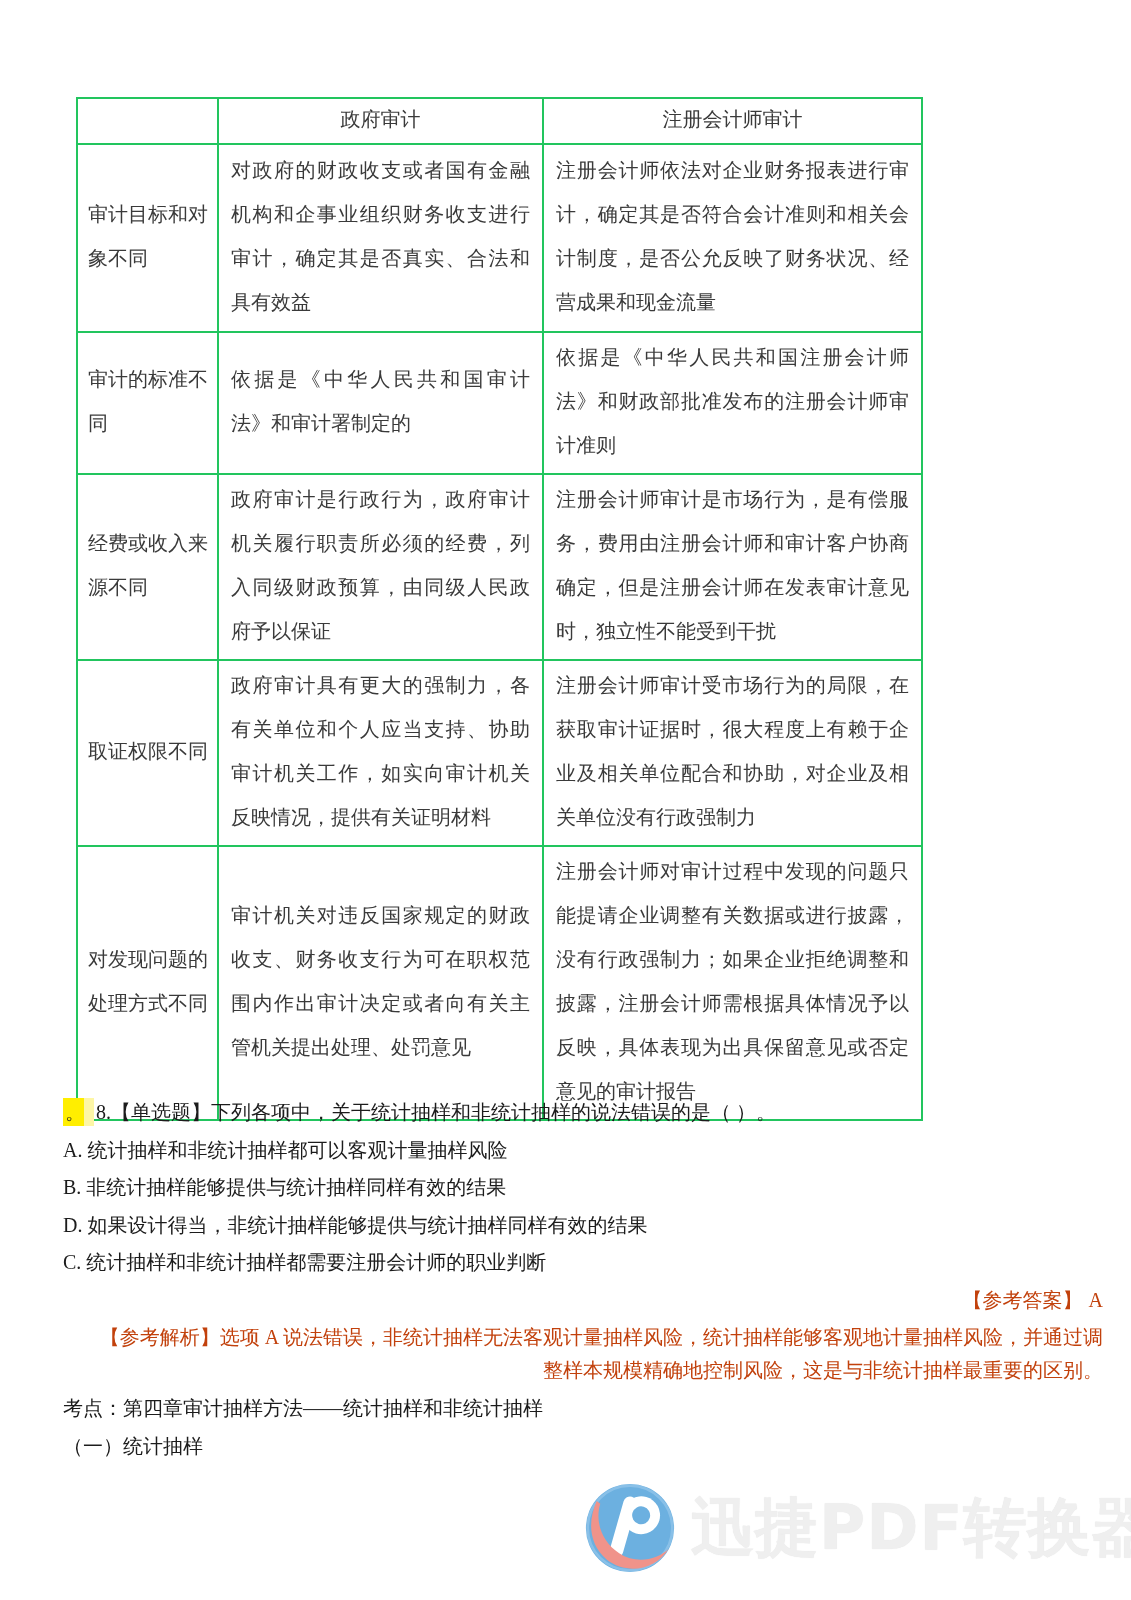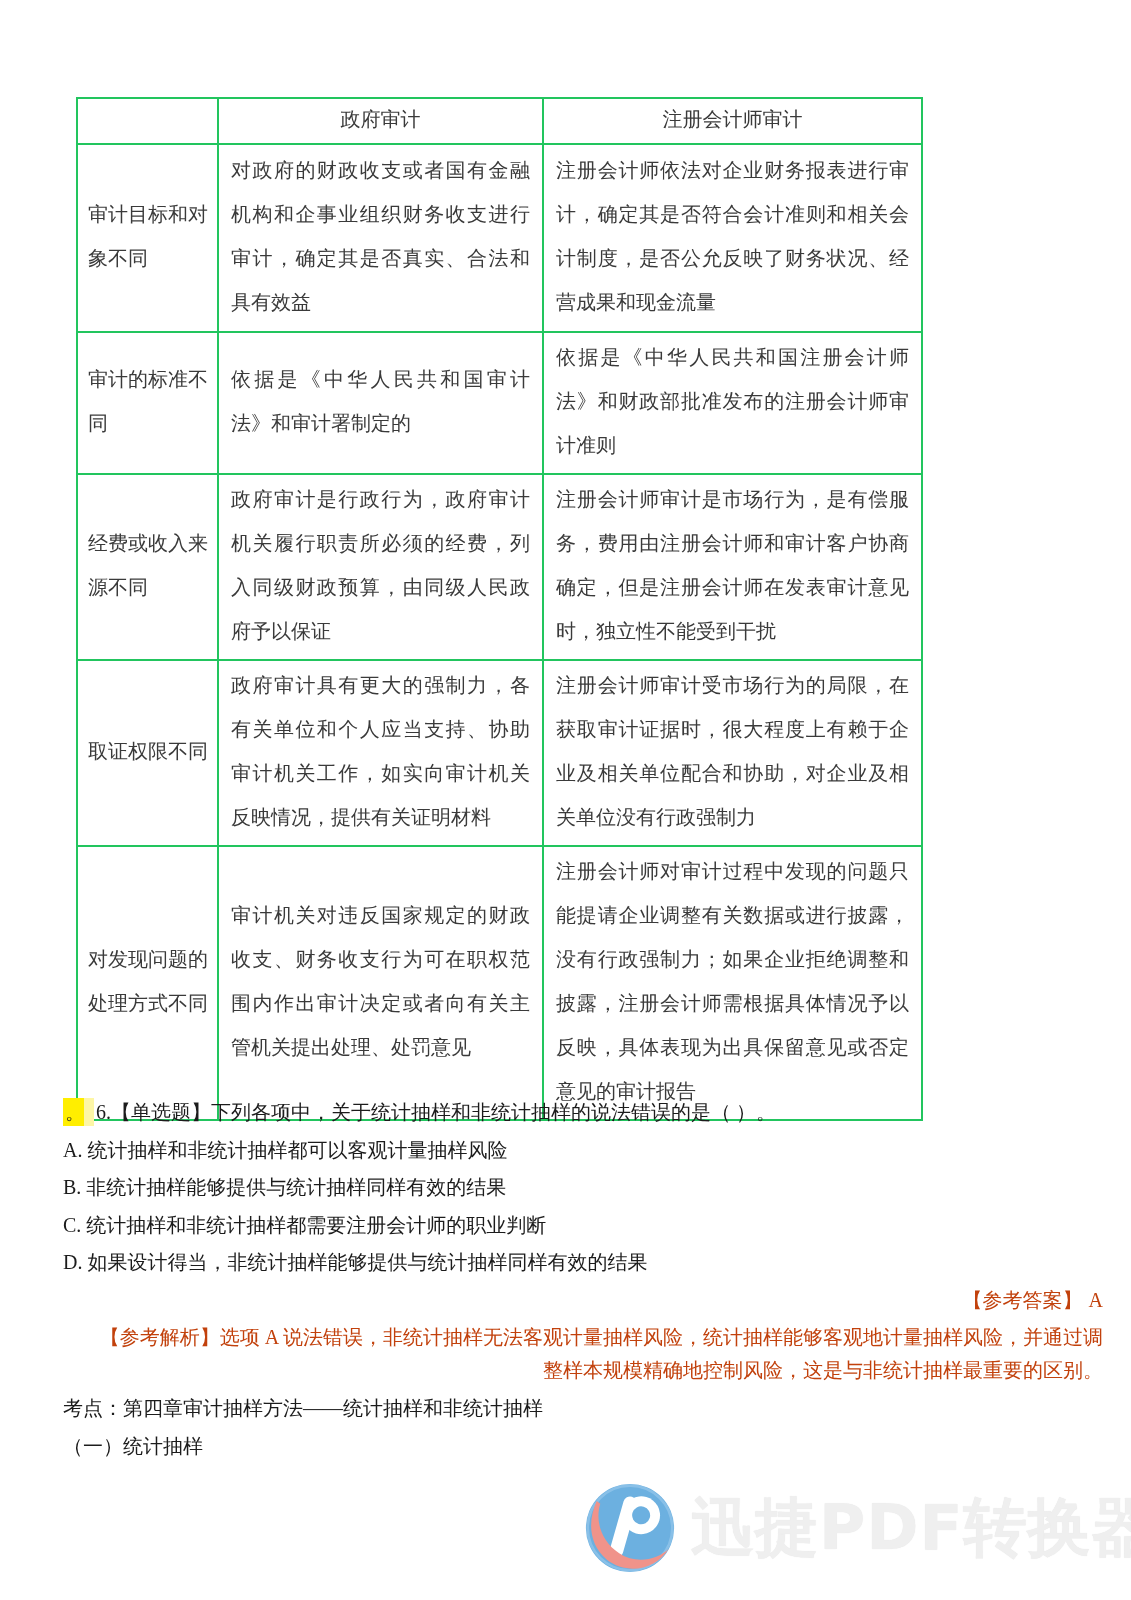--- a/index.html
+++ b/index.html
@@ -120,25 +120,25 @@
       </tr>
       <tr class="r5">
         <td class="lbl">对发现问题的处理方式不同</td>
         <td class="body">审计机关对违反国家规定的财政收支、财务收支行为可在职权范围内作出审计决定或者向有关主管机关提出处理、处罚意见</td>
         <td class="body">注册会计师对审计过程中发现的问题只能提请企业调整有关数据或进行披露，没有行政强制力；如果企业拒绝调整和披露，注册会计师需根据具体情况予以反映，具体表现为出具保留意见或否定意见的审计报告</td>
       </tr>
     </tbody>
   </table>
 
   <div class="qa">
-    <p><span class="hl">。</span><span>6.【单选题】下列各项中，关于统计抽样和非统计抽样的说法错误的是（ ）。</span></p>
+    <p><span class="hl">。</span><span>8.【单选题】下列各项中，关于统计抽样和非统计抽样的说法错误的是（ ）。</span></p>
     <p>A. 统计抽样和非统计抽样都可以客观计量抽样风险</p>
     <p>B. 非统计抽样能够提供与统计抽样同样有效的结果</p>
+    <p>D. 如果设计得当，非统计抽样能够提供与统计抽样同样有效的结果</p>
     <p>C. 统计抽样和非统计抽样都需要注册会计师的职业判断</p>
-    <p>D. 如果设计得当，非统计抽样能够提供与统计抽样同样有效的结果</p>
     <p class="red"><span>【参考答案】</span><span class="ans-letter">A</span></p>
     <p class="red analysis"><span>【参考解析】</span><span>选项 A 说法错误，非统计抽样无法客观计量抽样风险，统计抽样能够客观地计量抽样风险，并通过调整样本规模精确地控制风险，这是与非统计抽样最重要的区别。</span></p>
     <p>考点：第四章审计抽样方法——统计抽样和非统计抽样</p>
     <p>（一）统计抽样</p>
   </div>
 
   <div class="watermark">
     <svg width="90" height="92" viewBox="0 0 100 100" aria-hidden="true">
       <circle cx="50" cy="50" r="49" fill="#6cb0e0"></circle>
       <circle cx="50" cy="50" r="47" fill="none" stroke="#9ccbec" stroke-width="3" opacity="0.6"></circle>

